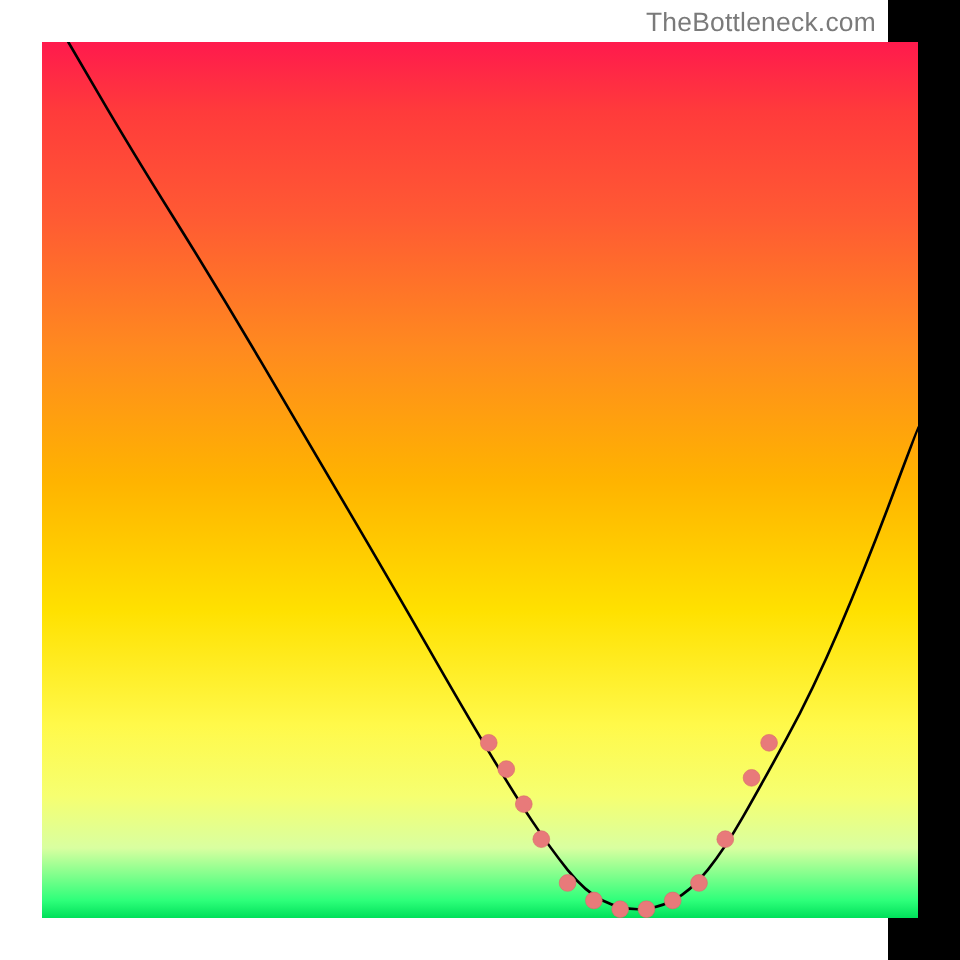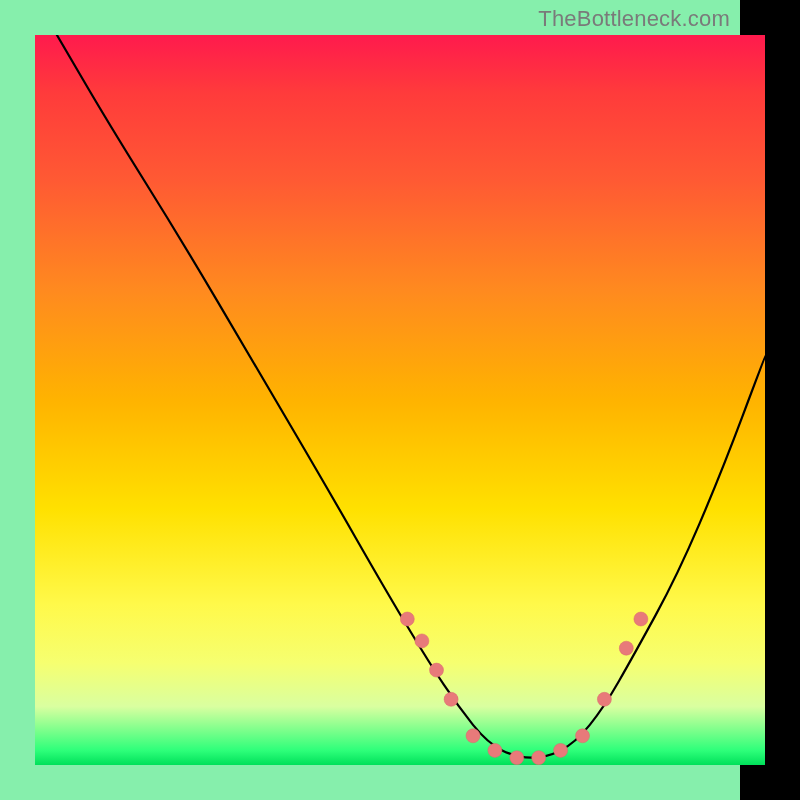--- a/index.html
+++ b/index.html
@@ -9,21 +9,21 @@
     height: 800px;
     background: #000;
     overflow: hidden;
     font-family: Arial, Helvetica, sans-serif;
   }
   .frame {
     position: absolute;
     top: 0; left: 0;
     width: 740px;
     height: 800px;
-    background: #86efac;
+    background: #ffffff;
   }
   .plot {
     position: absolute;
     top: 35px;
     left: 35px;
     width: 730px;
     height: 730px;
     overflow: hidden;
   }
   .gradient {

